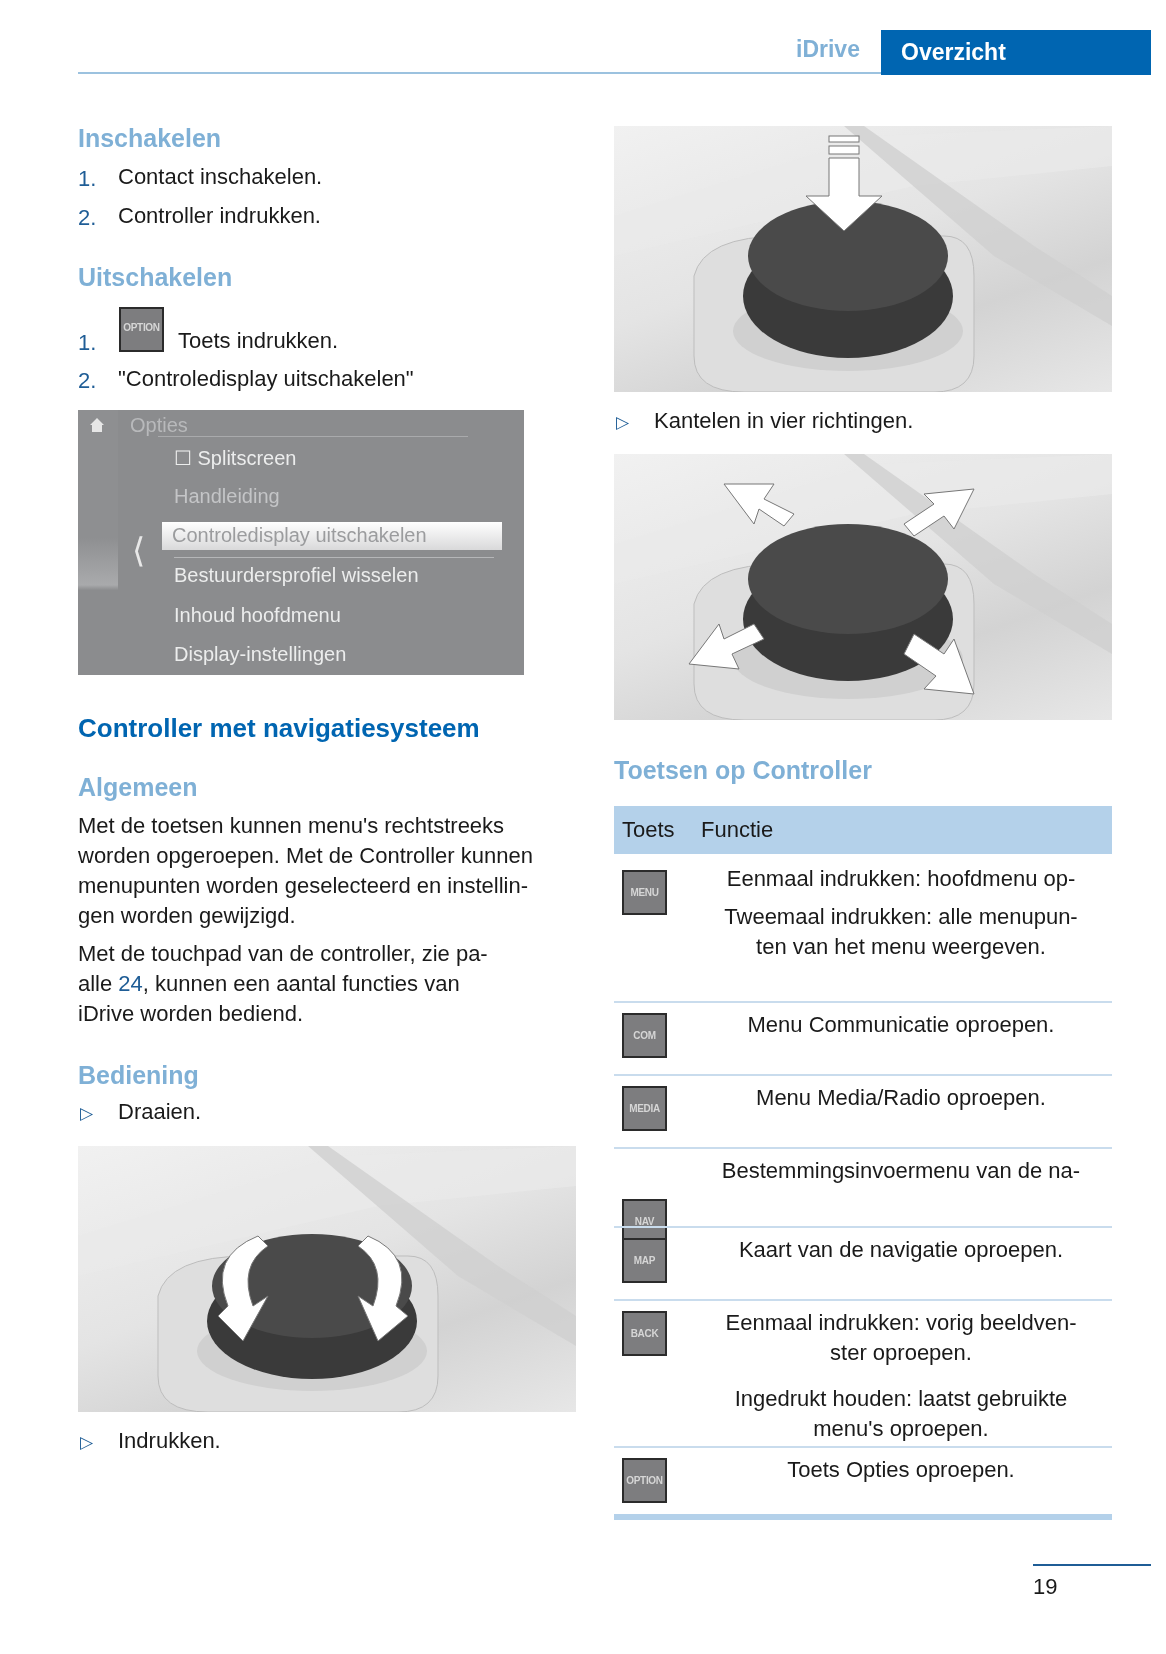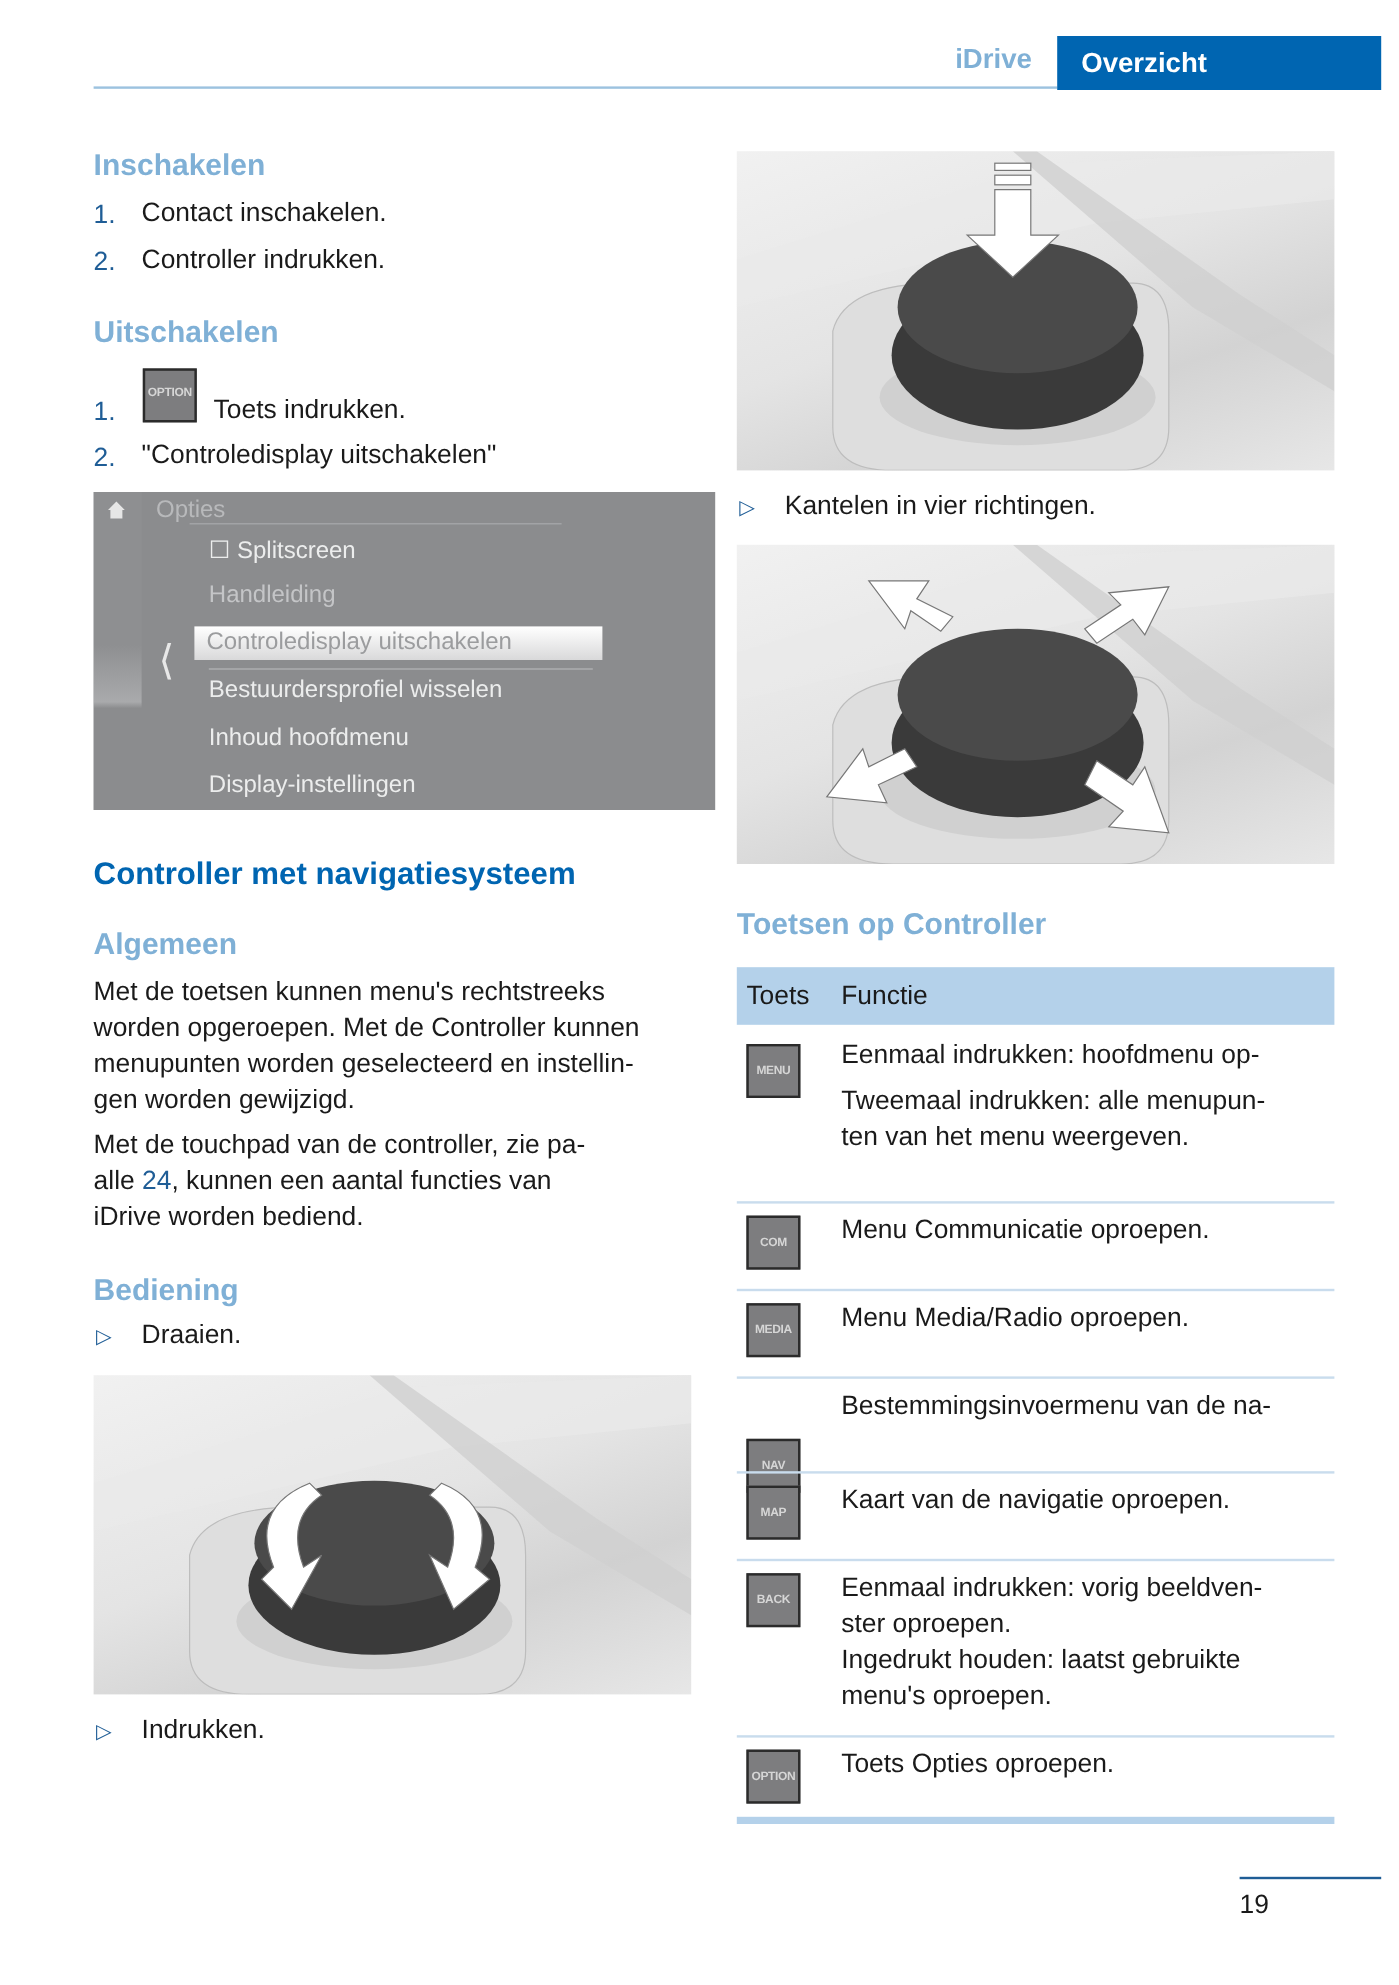--- a/index.html
+++ b/index.html
@@ -16,42 +16,42 @@
   .h1 { position: absolute; font-size: 26px; font-weight: bold; color: #0065b1; }
   .txt { position: absolute; font-size: 22px; line-height: 30px; color: #1a1a1a; }
   .num { position: absolute; font-size: 22px; color: #1f5d96; }
   .tri { position: absolute; font-size: 17px; color: #1f5d96; }
   .link { color: #1f5d96; }
 
   .keycap { position: absolute; width: 45px; height: 45px; background: #7d7d7f; border: 2px solid #2b2b2b;
     box-sizing: border-box; color: #d6d6d6; font-size: 10px; font-weight: bold; text-align: center; line-height: 42px; letter-spacing: -0.3px; }
 
   
-  .screen { position: absolute; left: 78px; top: 410px; width: 498px; height: 265px; background: #8b8c8e; overflow: hidden; padding-left: 20px; }
+  .screen { position: absolute; left: 78px; top: 410px; width: 446px; height: 265px; background: #8b8c8e; overflow: hidden; }
   .screen .leftcol { position: absolute; left: 0; top: 0; width: 40px; height: 265px; background: linear-gradient(#8e8f91, #8e8f91 48%, #a9aaac 66%, #8b8c8e 68%); }
   .screen .home { position: absolute; left: 10px; top: 6px; width: 18px; height: 18px; }
   .screen .title { position: absolute; left: 52px; top: 4px; font-size: 20px; color: #b8b9bb; }
   .screen .titleline { position: absolute; left: 80px; top: 26px; width: 310px; height: 1px; background: #a9aaac; }
   .screen .item { position: absolute; left: 96px; font-size: 20px; color: #eceded; white-space: nowrap; }
   .screen .item.dim { color: #c4c5c7; }
   .screen .sel { position: absolute; left: 84px; top: 112px; width: 340px; height: 28px; background: linear-gradient(#ffffff, #d9d9da); }
   .screen .sel span { position: absolute; left: 10px; top: 2px; font-size: 20px; color: #9b9c9e; white-space: nowrap; }
   .screen .selline { position: absolute; left: 96px; top: 147px; width: 320px; height: 1px; background: #b5b6b8; }
   .screen .back { position: absolute; left: 54px; top: 120px; font-size: 34px; color: #e8e8e8; }
 
   
   .illus { position: absolute; background: linear-gradient(160deg, #f1f1f1 0%, #e4e4e4 45%, #d3d3d3 70%, #e7e7e7 100%); overflow: hidden; }
   .illus svg { width: 100%; height: 100%; display: block; }
 
   
   .tbl-head { position: absolute; left: 614px; top: 806px; width: 498px; height: 48px; background: #b4d1ea; }
   .tbl-head span { position: absolute; top: 11px; font-size: 22px; color: #1a1a1a; }
   .row-line { position: absolute; left: 614px; width: 498px; height: 2px; background: #c9dced; }
   .tbl-end { position: absolute; left: 614px; top: 1514px; width: 498px; height: 6px; background: #b4d1ea; }
-  .cell { position: absolute; left: 701px; font-size: 22px; line-height: 30px; color: #1a1a1a; width: 400px; }
+  .cell { position: absolute; left: 701px; font-size: 22px; line-height: 30px; color: #1a1a1a; width: 400px; text-align: center; }
 
   .footer-line { position: absolute; left: 1033px; top: 1564px; width: 118px; height: 2px; background: #1f5d96; }
   .page-num { position: absolute; left: 1033px; top: 1574px; font-size: 22px; color: #1a1a1a; }
 </style>
 </head>
 <body>
 
 <div class="hdr-line"></div>
 <div class="hdr-section">iDrive</div>
 <div class="hdr-tab">Overzicht</div>
@@ -187,21 +187,21 @@
 <div class="keycap" style="left:622px; top:1238px;">MAP</div>
 <div class="cell" style="top:1235px;">
   <div>Kaart van de navigatie oproepen.</div>
 </div>
 <div class="row-line" style="top:1299px;"></div>
 
 <div class="keycap" style="left:622px; top:1311px;">BACK</div>
 <div class="cell" style="top:1308px;">
   <div>Eenmaal indrukken: vorig beeldven-</div>
   <div>ster oproepen.</div>
-  <div style="margin-top:0;">Ingedrukt houden: laatst gebruikte</div>
+  <div style="margin-top:16px;">Ingedrukt houden: laatst gebruikte</div>
   <div>menu's oproepen.</div>
 </div>
 <div class="row-line" style="top:1446px;"></div>
 
 <div class="keycap" style="left:622px; top:1458px;">OPTION</div>
 <div class="cell" style="top:1455px;">
   <div>Toets Opties oproepen.</div>
 </div>
 <div class="tbl-end"></div>
 

